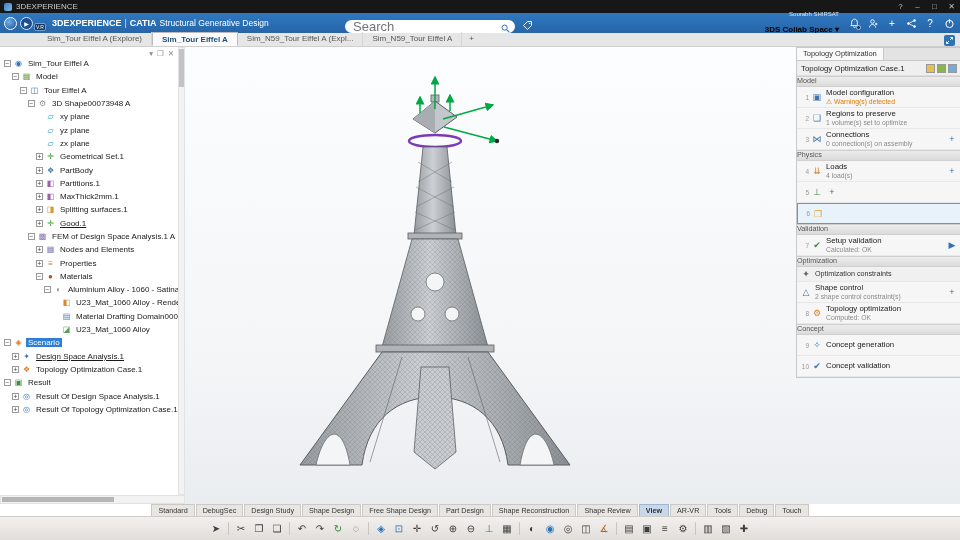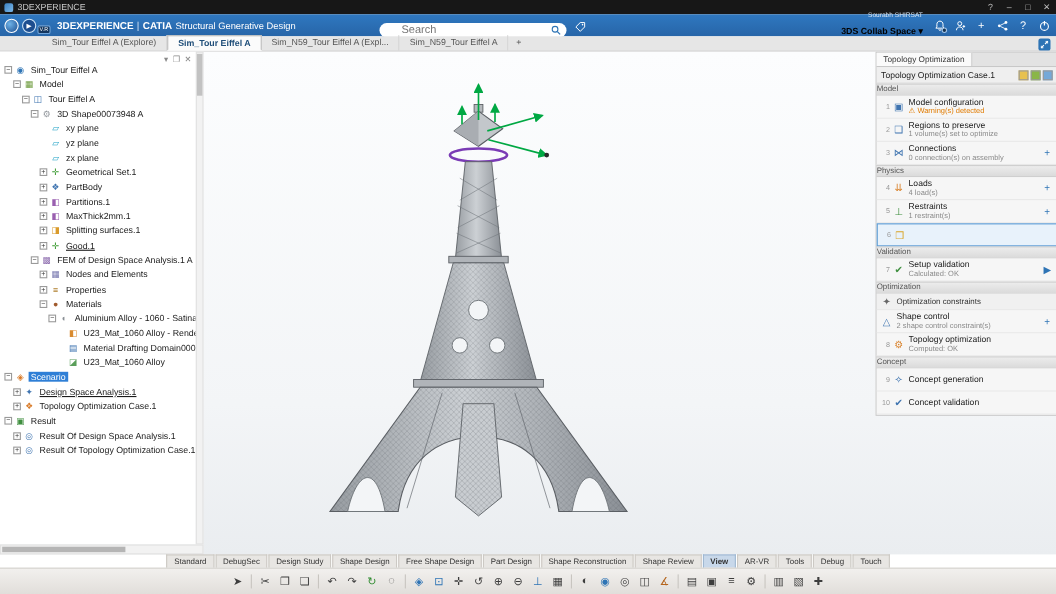--- a/index.html
+++ b/index.html
@@ -12,21 +12,21 @@
   .winbtn{width:17px;text-align:center;line-height:13px;color:#bfbfbf;font-size:8px}
   
   #appbar{position:absolute;left:0;top:13px;width:960px;height:20px;background:linear-gradient(#2f78c0,#2765a8);color:#fff;display:flex;align-items:center}
   .ds-logo{width:13px;height:13px;border-radius:50%;border:1.5px solid #fff;margin:0 3px 0 4px;background:radial-gradient(circle at 35% 35%,#6fb3e8,#1d4e8f);flex:0 0 auto}
   .compass{width:13px;height:13px;border-radius:50%;border:1px solid #cfe3f5;background:#1d4e8f;color:#fff;font-size:6px;display:flex;align-items:center;justify-content:center;margin-right:1px;flex:0 0 auto}
   .vr-chip{font-size:5px;background:#14365e;border:1px solid #6fa3d8;border-radius:2px;padding:0 1px;margin:8px 6px 0 0;flex:0 0 auto}
   .brand{font-size:9px;white-space:nowrap}
   .brand .sep{margin:0 3px;font-weight:300;color:#cfe0f2}
   .brand .suffix{font-weight:normal;font-size:8.5px;margin-left:3px}
   #search-wrap{position:absolute;left:345px;top:16.5px;width:170px;height:13px}
-  #search-input{width:100%;height:13px;border:none;border-radius:7px;font-size:10px;padding:0 16px 0 20px;color:#444;background:#fff;outline:none}
+  #search-input{width:100%;height:13px;border:none;border-radius:7px;font-size:13px;padding:0 16px 0 8px;color:#444;background:#fff;outline:none}
   .search-mag{position:absolute;right:5px;top:2px}
   .tag-icon{position:absolute;left:522px;top:17px}
   #appbar-right{position:absolute;right:5px;top:13px;height:20px;display:flex;align-items:center;gap:7px}
   .user-block{text-align:right;line-height:1.1;margin-right:2px}
   .user-name{font-size:6px;color:#d7e6f5;display:block}
   .space-label{font-size:8px;font-weight:bold;white-space:nowrap}
   .abar-icon{width:12px;height:13px;display:flex;align-items:center;justify-content:center;position:relative;font-size:10px;color:#fff}
   .bell-badge{position:absolute;right:-1px;bottom:0;width:5px;height:5px;border-radius:50%;background:#16324f;border:0.5px solid #9fc3e8}
   
   #doctabs{position:absolute;left:0;top:33px;width:960px;height:14px;background:#e6e6e6;border-bottom:1px solid #cfcfcf;display:flex;align-items:flex-end;padding-left:38px;font-size:8px}
@@ -459,24 +459,20 @@
       <span class="sico" style="color: rgb(217, 130, 43);">⇊</span>
       <span class="steptext">
         <span class="stitle">Loads</span>
         <span class="ssub">4 load(s)</span>
       </span>
       <span class="saction">+</span>
     </div>
     <div class="rp-row t-step">
       <span class="stepnum">5</span>
       <span class="sico" style="color: rgb(63, 143, 63);">⊥</span>
-      <span class="steptext">
-        <span class="stitle">Restraints</span>
-        <span class="ssub">1 restraint(s)</span>
-      </span>
       <span class="saction">+</span>
     </div>
     <div class="rp-row selected t-step">
       <span class="stepnum">6</span>
       <span class="sico" style="color: rgb(217, 166, 43);">❒</span>
 
     </div>
     <div class="rp-row t-header">
 
       <span class="steptext">

